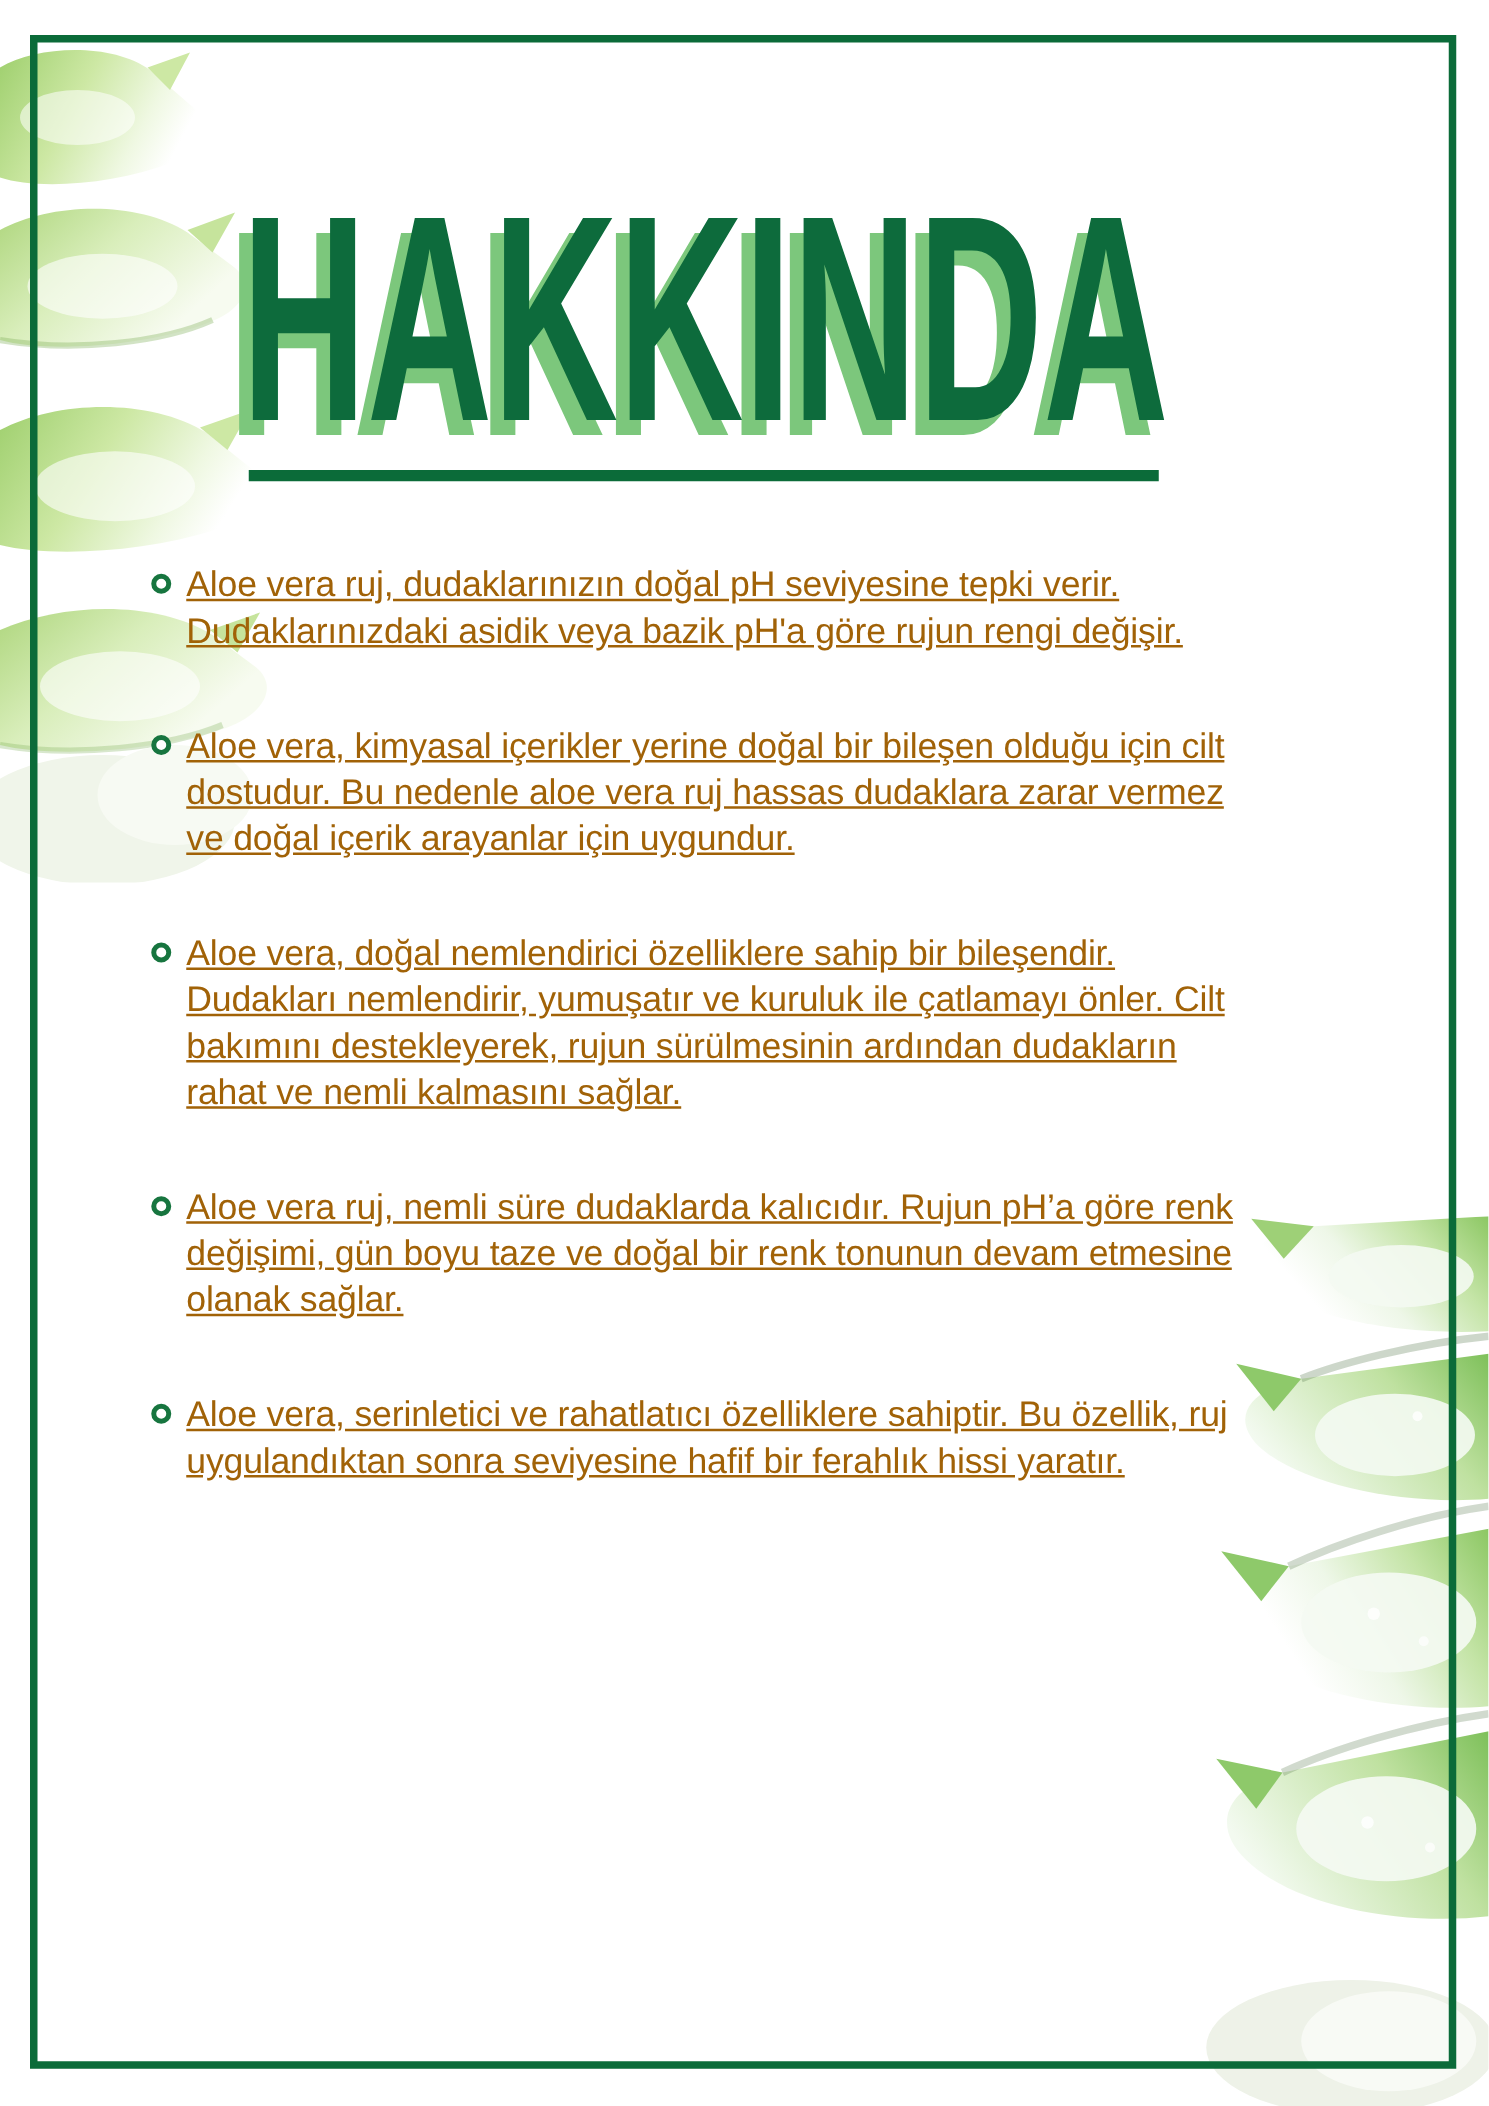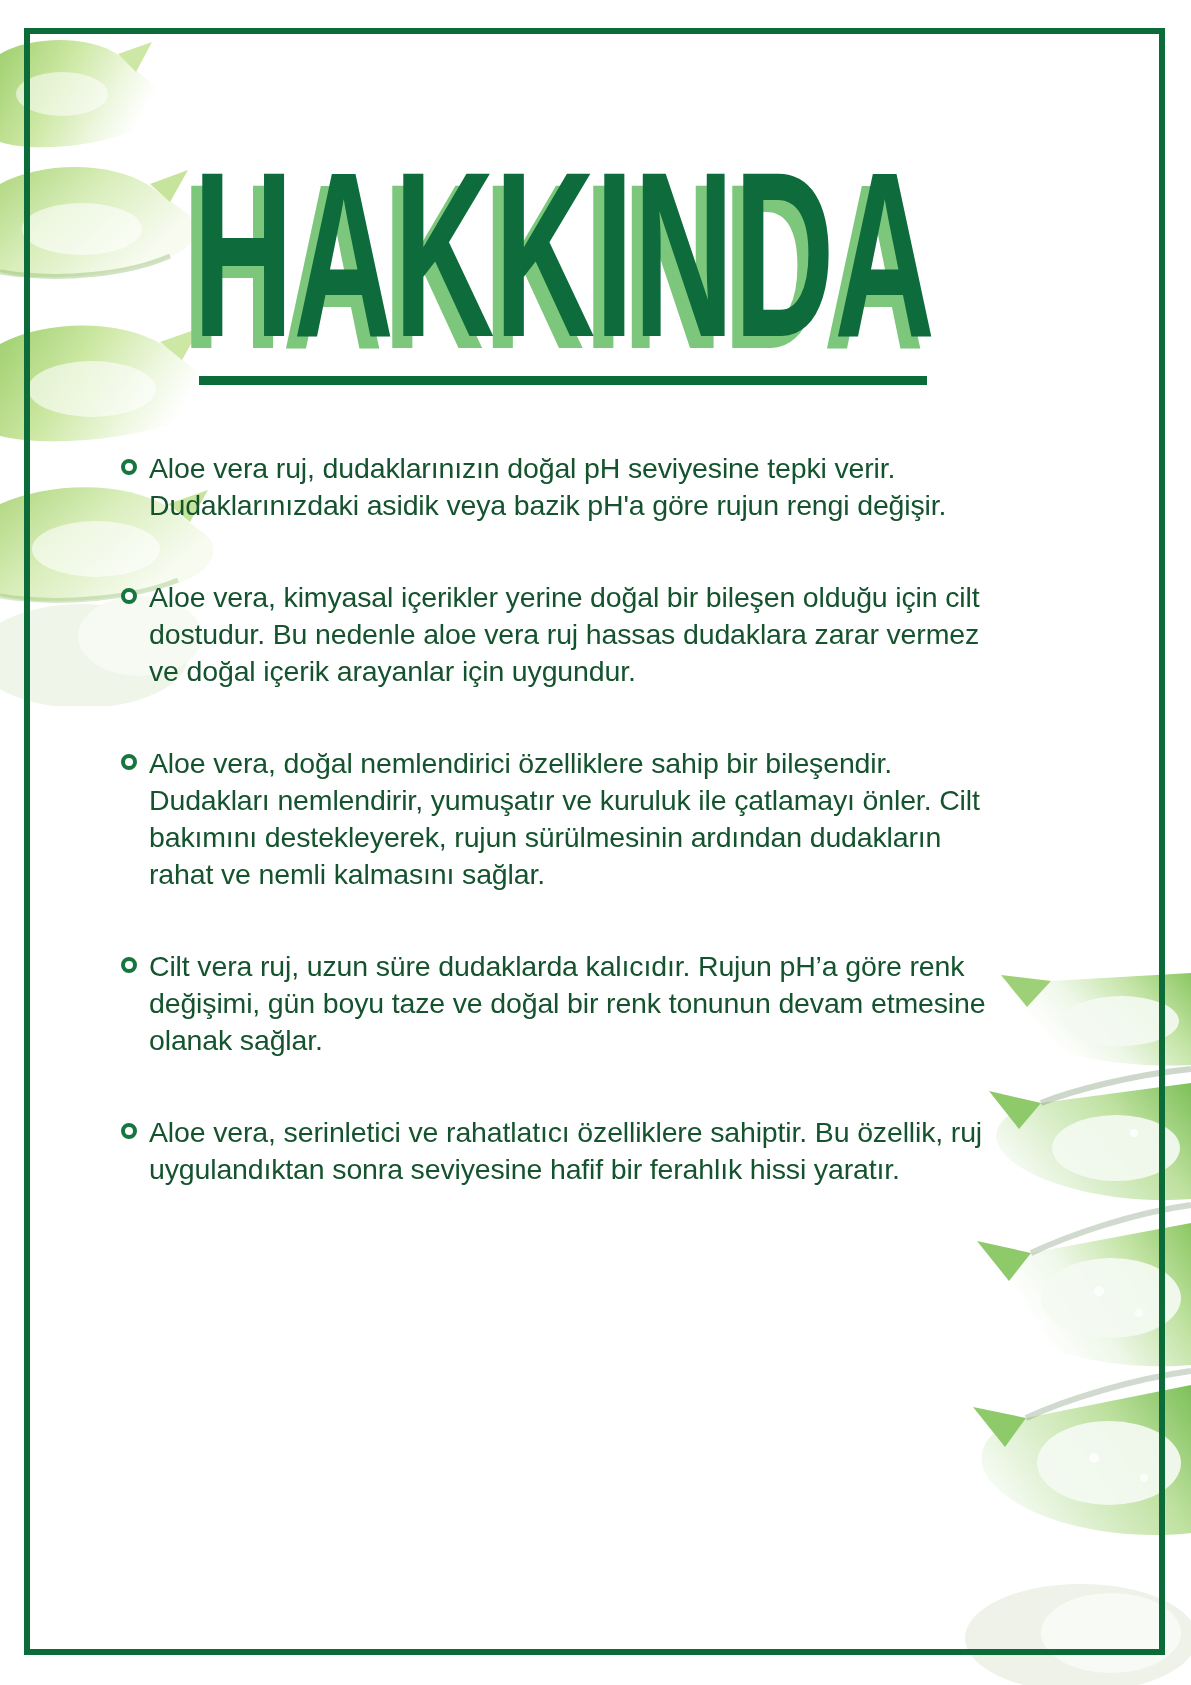--- a/index.html
+++ b/index.html
@@ -57,22 +57,23 @@
     border:4px solid #17753f;
     border-radius:50%;
     margin:9px 12px 0 0;
     box-sizing:border-box;
     background:#ffffff;
   }
   .bullet p{
     margin:0;
     font-size:28.5px;
     line-height:37px;
-    color:#14532d;
+    color:#a16207;
     letter-spacing:-0.15px;
+    text-decoration:underline;
   }
 </style>
 </head>
 <body>
 
 <div class="page">
 
   <svg class="decor-tl" width="222" height="672" viewBox="0 0 222 672" aria-hidden="true">
     <defs>
       <linearGradient id="alg1" x1="0" y1="0" x2="1" y2="0.35">
@@ -172,21 +173,21 @@
     <li class="bullet">
       <span class="ring"></span>
       <p>Aloe vera, kimyasal içerikler yerine doğal bir bileşen olduğu için cilt dostudur. Bu nedenle aloe vera ruj hassas dudaklara zarar vermez ve doğal içerik arayanlar için uygundur.</p>
     </li>
     <li class="bullet">
       <span class="ring"></span>
       <p>Aloe vera, doğal nemlendirici özelliklere sahip bir bileşendir. Dudakları nemlendirir, yumuşatır ve kuruluk ile çatlamayı önler. Cilt bakımını destekleyerek, rujun sürülmesinin ardından dudakların rahat ve nemli kalmasını sağlar.</p>
     </li>
     <li class="bullet">
       <span class="ring"></span>
-      <p>Cilt vera ruj, uzun süre dudaklarda kalıcıdır. Rujun pH’a göre renk değişimi, gün boyu taze ve doğal bir renk tonunun devam etmesine olanak sağlar.</p>
+      <p>Aloe vera ruj, nemli süre dudaklarda kalıcıdır. Rujun pH’a göre renk değişimi, gün boyu taze ve doğal bir renk tonunun devam etmesine olanak sağlar.</p>
     </li>
     <li class="bullet">
       <span class="ring"></span>
       <p>Aloe vera, serinletici ve rahatlatıcı özelliklere sahiptir. Bu özellik, ruj uygulandıktan sonra seviyesine hafif bir ferahlık hissi yaratır.</p>
     </li>
   </ul>
 
 </div>
 
 </body></html>

